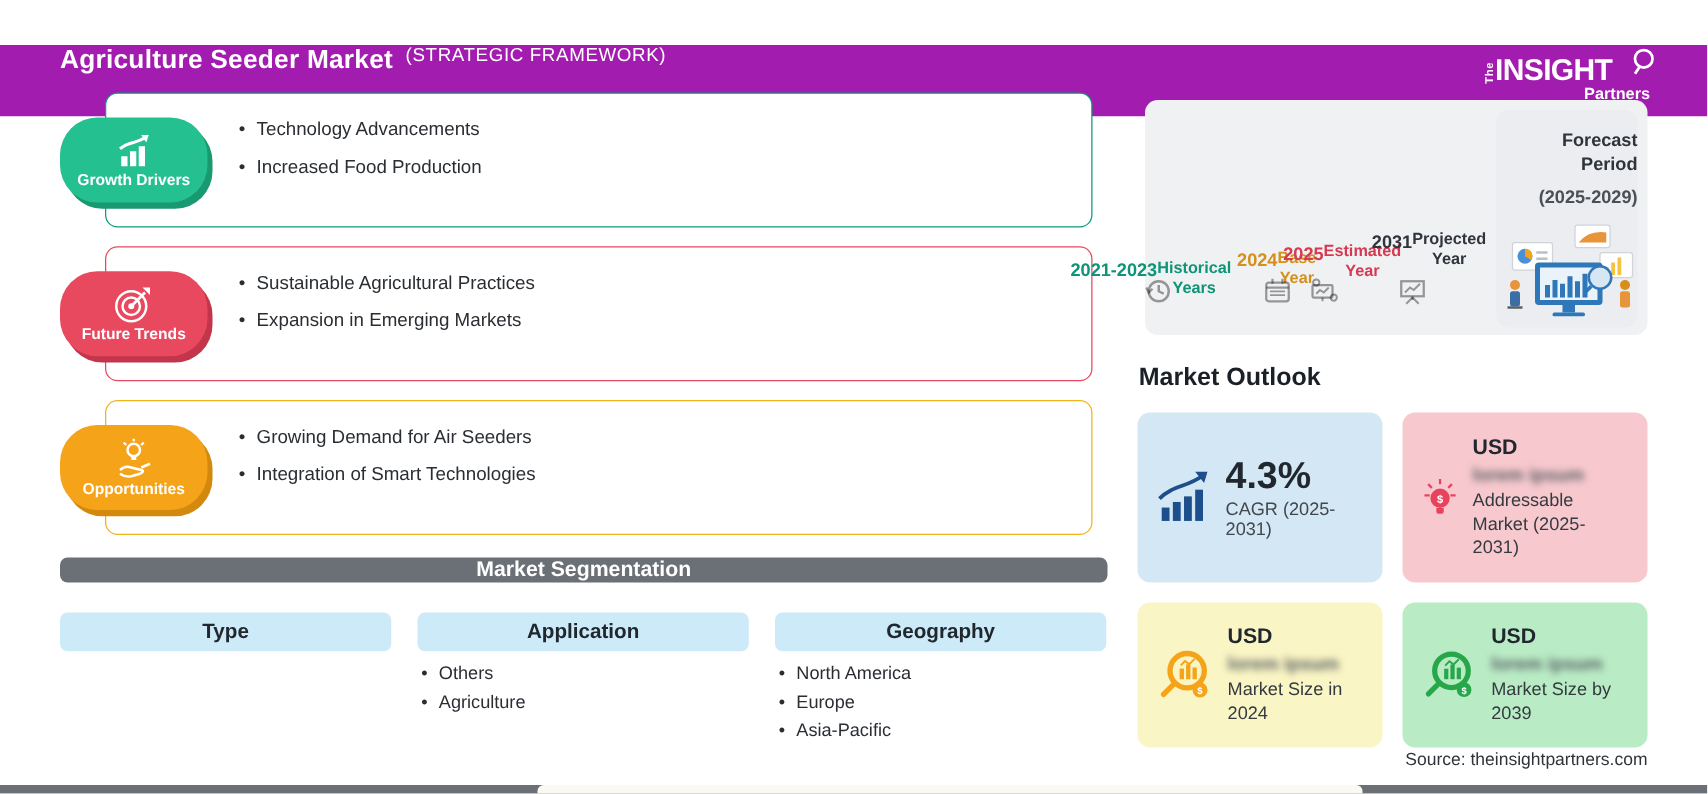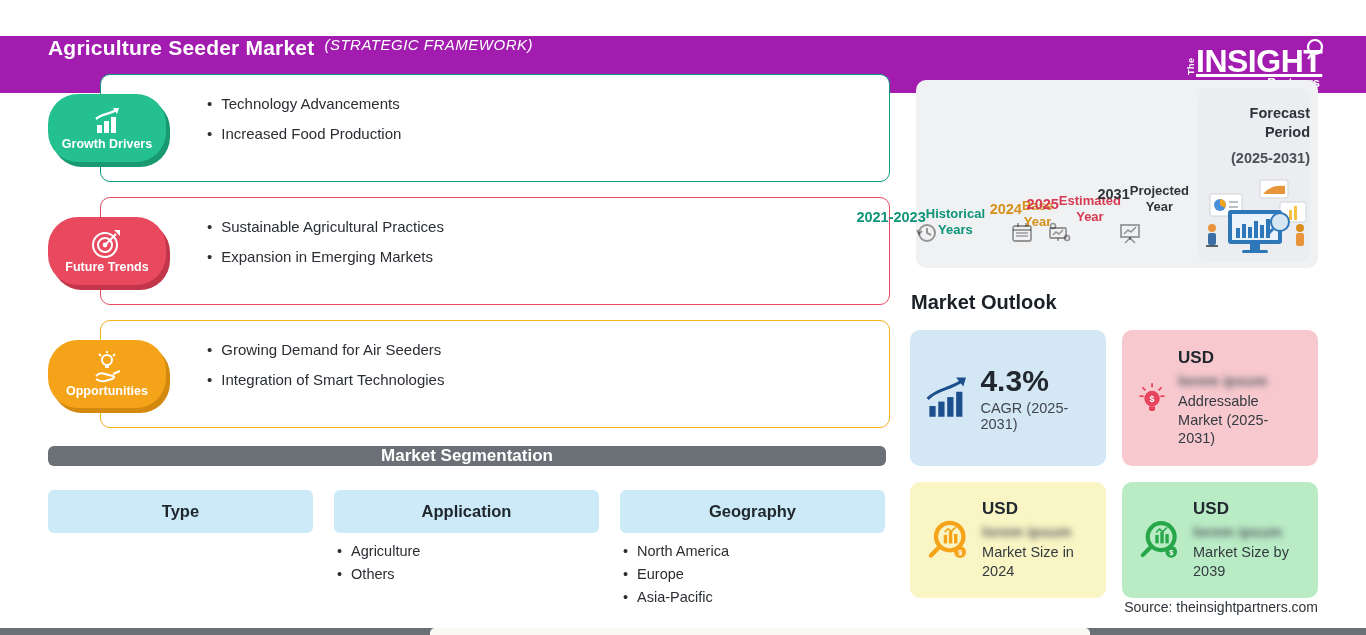--- a/index.html
+++ b/index.html
@@ -3,48 +3,48 @@
 <meta charset="utf-8">
 <style>
   * { margin:0; padding:0; box-sizing:border-box; }
   body { font-family:"Liberation Sans", sans-serif; background:#fff; }
   .canvas { position:relative; width:1366px; height:635px; background:#fff; overflow:hidden; }
 
   
   .header { position:absolute; top:0; left:0; width:100%; height:57px; background:#a21caf;
             display:flex; align-items:flex-start; padding:0 48px;margin-top:36px; }
   .title { color:#fff; font-size:21px; font-weight:bold; letter-spacing:.2px; }
-  .subtitle { color:#fff; font-size:15px; font-weight:normal; margin-left:10px; letter-spacing:.5px;font-style:italic; }
+  .subtitle { color:#fff; font-size:15px; font-weight:normal; margin-left:10px; letter-spacing:.5px; }
   .logo { position:absolute; right:52px; top:9px; color:#fff; width:128px; }
   .logo-row { display:flex; align-items:flex-end; position:relative; }
   .logo-the { font-size:9px; font-weight:bold; transform:rotate(-90deg) translateX(2px); transform-origin:center; width:10px; letter-spacing:.5px; }
-  .logo-insight { font-size:32px; font-weight:bold; letter-spacing:-.5px; line-height:1;text-decoration:underline; }
+  .logo-insight { font-size:24px; font-weight:bold; letter-spacing:-.5px; line-height:1; }
   .logo-ring { position:absolute; right:-12px; top:-7px; }
   .logo-partners { font-size:13px; font-weight:bold; text-align:right; margin-top:-2px; margin-right:-6px; }
 
   
   .fw-area { position:absolute; left:48px; top:74px; width:838px; }
   .fw-row { position:relative; height:108px; margin-bottom:15px; }
-  .fw-box { position:absolute; left:52px; top:0; width:790px; height:100%;
+  .fw-box { position:absolute; left:36px; top:0; width:790px; height:100%;
             border:1.6px solid var(--border); border-radius:10px; background:#fff; }
   .fw-list { padding:20px 0 0 106px; list-style:none; }
   .fw-list li { font-size:15px; color:#2A2E33; margin-bottom:13px; }
   .fw-list li::before, .seg-list li::before { content:"•"; margin-right:9px; color:#2A2E33; }
   .badge { position:absolute; left:0; top:50%; transform:translateY(-50%); width:118px; height:68px;
            background:var(--badge); border-radius:30px; box-shadow:4px 5px 0 var(--shadow);
            display:flex; flex-direction:column; align-items:center; justify-content:center; z-index:2; }
   .badge-label { color:#fff; font-size:12.5px; font-weight:bold; margin-top:0; }
 
   
   .seg-bar { position:absolute; left:48px; top:446px; width:838px; height:20px; background:#6A7076;
              border-radius:6px; display:flex; align-items:center; justify-content:center;
              color:#fff; font-size:17px; font-weight:bold; }
   .seg-cols { position:absolute; left:48px; top:490px; width:838px; display:grid;
               grid-template-columns:265px 265px 265px; gap:21px; }
-  .seg-head { height:43px; background:#CDEAF8; border-radius:6px; display:flex; align-items:center;
+  .seg-head { height:31px; background:#CDEAF8; border-radius:6px; display:flex; align-items:center;
               justify-content:center; font-size:16.5px; font-weight:bold; color:#20282E; }
   .seg-list { list-style:none; margin-top:10px; padding-left:3px; }
   .seg-list li { font-size:14.5px; color:#2A2E33; margin-bottom:7px; }
 
   
   .timeline { position:absolute; left:916px; top:80px; width:402px; height:188px; background:#F0F1F3;
               border-radius:10px; display:flex; padding:8px 8px 6px 12px; }
   .bars-wrap { display:flex; align-items:flex-end; gap:11px; }
   .bar-col { width:57px; display:flex; flex-direction:row; align-items:center; justify-content:flex-end; }
   .bar-year { font-size:14.5px; font-weight:bold; color:var(--lc); margin-bottom:5px; white-space:nowrap; }
@@ -165,22 +165,22 @@
   </div>
 
   <div class="seg-bar">Market Segmentation</div>
   <div class="seg-cols">
     <div>
       <div class="seg-head">Type</div>
     </div>
     <div>
       <div class="seg-head">Application</div>
       <ul class="seg-list">
+        <li>Others</li>
         <li>Agriculture</li>
-        <li>Others</li>
       </ul>
     </div>
     <div>
       <div class="seg-head">Geography</div>
       <ul class="seg-list">
         <li>North America</li>
         <li>Europe</li>
         <li>Asia-Pacific</li>
       </ul>
     </div>
@@ -243,21 +243,21 @@
         </div>
         <div class="bar-label">Projected Year</div>
       </div>
     </div>
 
     <div class="forecast">
       <div class="forecast-title">
         <div>Forecast</div>
         <div>Period</div>
       </div>
-      <div class="forecast-range">(2025-2031)</div>
+      <div class="forecast-range">(2025-2029)</div>
       <div class="forecast-illus">
         <svg width="112" height="84" viewBox="0 0 112 84">
           <rect x="12" y="22" width="32" height="22" rx="2" fill="#fff" stroke="#CFD4D9"></rect>
           <circle cx="22" cy="33" r="6" fill="#4A90D9"></circle>
           <path d="M22 33 L22 27 A6 6 0 0 1 27 36 Z" fill="#F5A319"></path>
           <line x1="31" y1="30" x2="40" y2="30" stroke="#B9C0C6" stroke-width="2"></line>
           <line x1="31" y1="35" x2="40" y2="35" stroke="#B9C0C6" stroke-width="2"></line>
           <rect x="62" y="8" width="28" height="18" rx="2" fill="#fff" stroke="#CFD4D9"></rect>
           <path d="M65 22 q8 -10 22 -8 l0 8 Z" fill="#E8943A"></path>
           <rect x="82" y="30" width="26" height="20" rx="2" fill="#fff" stroke="#CFD4D9"></rect>

